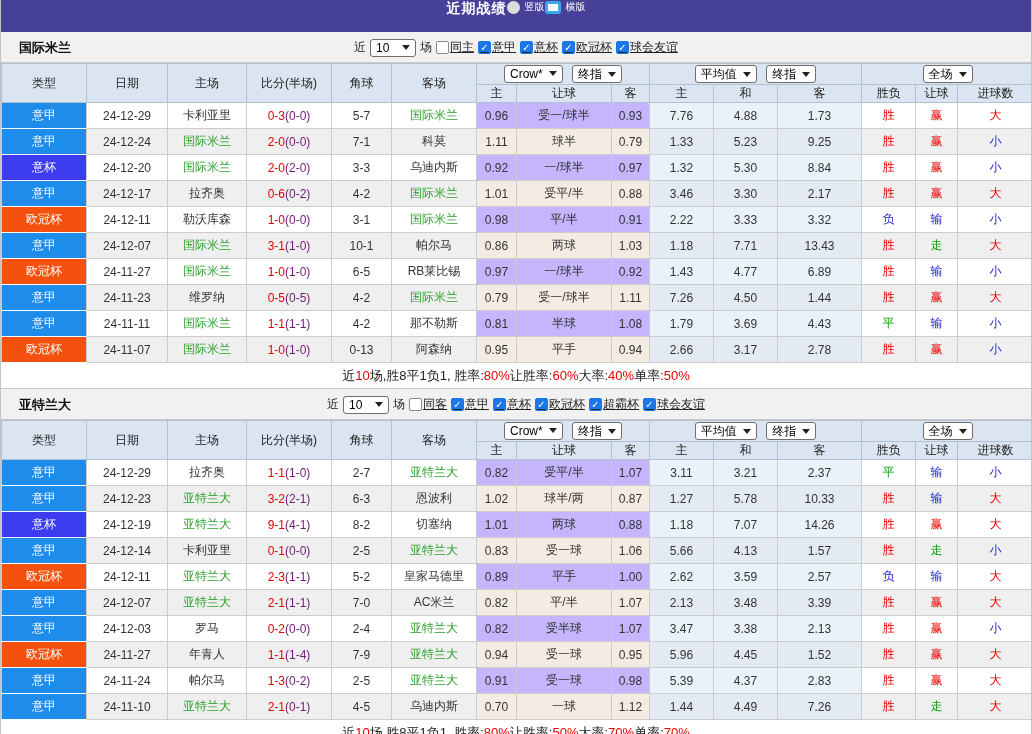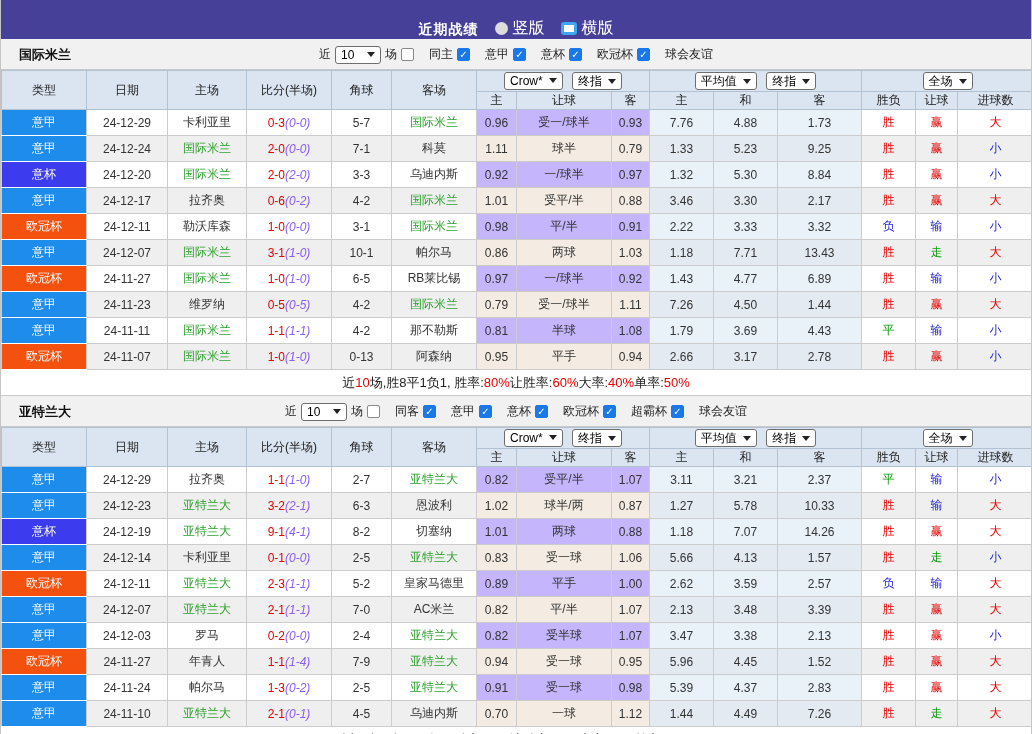--- a/index.html
+++ b/index.html
@@ -1,53 +1,53 @@
 <!DOCTYPE html>
 <html><head>
 <meta charset="utf-8">
 <style>
   * { margin:0; padding:0; box-sizing:border-box; }
   body { font-family:"Liberation Sans","DejaVu Sans",sans-serif; background:#dfe4ec; }
   .page { width:1032px; height:734px; margin:0 auto; background:#fff; overflow:hidden;
           border-left:1px solid #c5c5c5; border-right:1px solid #c5c5c5; }
 
   
-  .titlebar { height:39px; background:#474098; display:flex; align-items:flex-end; justify-content:center; gap:16px; }
+  .titlebar { height:32px; background:#474098; display:flex; align-items:flex-start; justify-content:center; gap:0; }
   .titlebar .title { color:#fff; font-size:14px; font-weight:bold; letter-spacing:1px; }
-  .opt { display:inline-flex; align-items:center; gap:5px; color:#fff; font-size:16px; cursor:pointer; }
+  .opt { display:inline-flex; align-items:center; gap:5px; color:#fff; font-size:10px; cursor:pointer; }
   .rad { width:13px; height:13px; border-radius:50%; background:#dcdcdc; display:inline-block; }
   .rad.sel { width:13px; height:13px; background:#fff; border:3px solid #3da8f0; }
 
   
   .sec-header { position:relative; height:31px; background:#f1f1f1; border-bottom:1px solid #c9c9c9; }
   .sec-header .team { position:absolute; left:18px; top:0; line-height:31px; font-size:13px; font-weight:bold; color:#111; }
   .filters { height:31px; display:flex; align-items:center; justify-content:center; gap:4px; font-size:12px; color:#222; }
   .cb { width:13px; height:13px; border:1px solid #8a8a8a; border-radius:2px; background:#fff; display:inline-block;
         font-size:10px; line-height:12px; text-align:center; color:#fff; vertical-align:-2px; }
   .cb.on { background:#1a78e8; border-color:#1a78e8; }
-  .flt { display:inline-flex; align-items:center; gap:15px; cursor:pointer; }
+  .flt { display:inline-flex; align-items:center; gap:1px; cursor:pointer;text-decoration:underline; }
 
   
   .sel { display:inline-flex; align-items:center; justify-content:space-between; gap:6px; background:#fff;
          border:1px solid #6e6e6e; border-radius:3px; padding:0 5px; height:18px; font-size:12px; color:#000; cursor:pointer; }
   .chev { width:0; height:0; border-left:4px solid transparent; border-right:4px solid transparent; border-top:5px solid #222; }
 
   
   table { table-layout:fixed; width:1032px; border-collapse:collapse; }
   thead th { background:#dbe5f1; border:1px solid #b3c2d2; font-weight:normal; font-size:12px; color:#222; padding:0; }
   tr.h1 th { height:21px; }
   tr.h2 th { height:16px; }
   .grp .sel { margin:0 3px; }
   tbody td { height:26px; border:1px solid #cccccc; text-align:center; font-size:12px; color:#333; padding:0; overflow:hidden; white-space:nowrap; }
   tbody tr:nth-child(even) td { background:#efefef; }
   tbody td.g1 { background:#c4b5fd; } tbody tr:nth-child(even) td.g1 { background:#f4ece2; }
   tbody td.g2 { background:#e9f2f9; } tbody tr:nth-child(even) td.g2 { background:#e3eaf1; }
   tbody td.badge { color:#fff; border-bottom:1px solid #fff; border-top:1px solid #fff; }
   td.hl { color:#2da02d; }
-  .ft { color:#e60000; } .ht { color:#8b5cf6;font-style:italic; }
+  .ft { color:#e60000; } .ht { color:#701a75; }
   .c-r { color:#e60000; } .c-g { color:#079b07; } .c-b { color:#2323d3; }
 
   .summary { height:26px; display:flex; align-items:center; justify-content:center; font-size:13px; color:#222;
              background:#fff; border-bottom:1px solid #c9c9c9; }
   .summary .red { color:#e60000; }
 </style>
 </head>
 <body>
 
 <div class="page">

